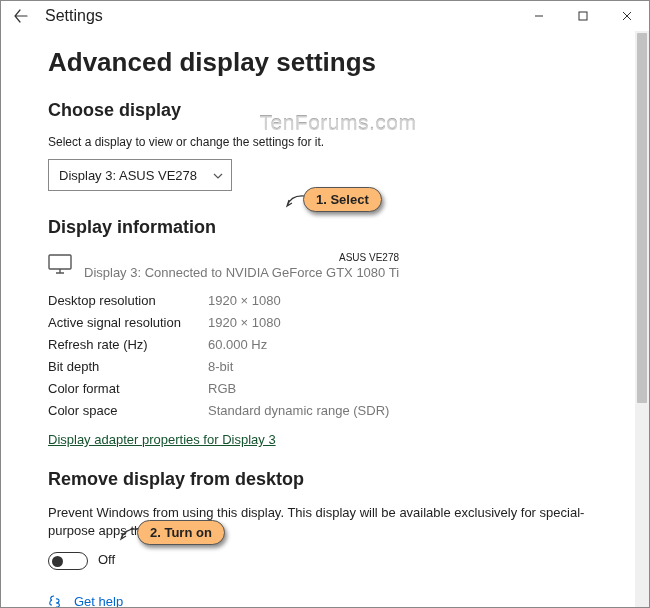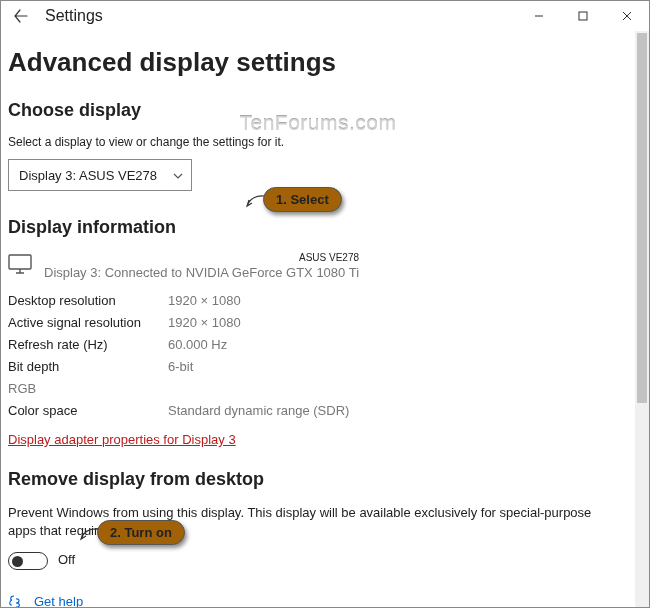--- a/index.html
+++ b/index.html
@@ -38,20 +38,21 @@
   }
   .content-wrap {
     display: flex;
     height: calc(100% - 30px);
   }
   .content {
     flex: 1;
     padding: 10px 22px 0 7px;
     overflow: hidden;
     position: relative;
+    margin-left: 40px;
   }
   .scrollbar {
     width: 14px;
     background: #f0f0f0;
     position: relative;
   }
   .scrollbar .thumb {
     position: absolute;
     left: 2px; right: 2px;
     top: 2px;
@@ -89,21 +90,21 @@
   .monitor-icon { width: 26px; margin-right: 10px; margin-top:2px; }
   .monitor-icon svg { display:block; }
   .mon-name { font-size: 10px; text-align: right; }
   .mon-sub { font-size: 13px; color: #777; margin-top:2px; }
 
   .props { margin-top: 10px; }
   .prow { display: flex; font-size: 13px; line-height: 22px; }
   .plabel { width: 160px; color: #222; }
   .pval { color: #777; }
 
-  .link { color: #b91c1c; font-size: 13px; margin-top: 10px; display:inline-block; }
+  .link { color: #14532d; font-size: 13px; margin-top: 10px; display:inline-block; }
   .linkrow { display:flex; align-items:center; margin-top:10px; font-size:13px; }
   .linkrow .icon { width:18px; margin-right:8px; color:#0066cc; display:flex; align-items:center; }
   .linkrow .ltext { color:#0066cc; }
 
   .section-remove { margin-top: 22px; }
   .remove-desc { font-size: 13px; margin: 0 0 12px 0; line-height: 1.4; }
 
   .toggle-row { display:flex; align-items:flex-start; }
   .toggle {
     width: 40px; height: 18px;
@@ -116,21 +117,21 @@
     position: absolute;
     width: 11px; height: 11px;
     border-radius: 50%;
     background: #333;
     top: 2.5px; left: 3px;
   }
   .toggle-label { margin-left: 10px; font-size: 13px; }
 
   .callout {
     position: absolute;
-    background: #a16207;
+    background: #fdba74;
     border: 1px solid #555;
     border-radius: 14px;
     padding: 4px 12px;
     font-size: 13px;
     font-weight: 600;
     white-space: nowrap;
     box-shadow: 2px 3px 4px rgba(0,0,0,0.45);
   }
   .callout svg.tail {
     position:absolute;
@@ -220,23 +221,24 @@
       <div class="prow">
           <div class="plabel">Active signal resolution</div>
           <div class="pval">1920 × 1080</div>
         </div>
       <div class="prow">
           <div class="plabel">Refresh rate (Hz)</div>
           <div class="pval">60.000 Hz</div>
         </div>
       <div class="prow">
           <div class="plabel">Bit depth</div>
-          <div class="pval">6-bit</div>
-        </div>
-      <div class="prow">
+          <div class="pval">8-bit</div>
+        </div>
+      <div class="prow">
+          <div class="plabel">Color format</div>
           <div class="pval">RGB</div>
         </div>
       <div class="prow">
           <div class="plabel">Color space</div>
           <div class="pval">Standard dynamic range (SDR)</div>
         </div>
     </div>
 
     <a class="link" href="#">Display adapter properties for Display 3</a>
 

